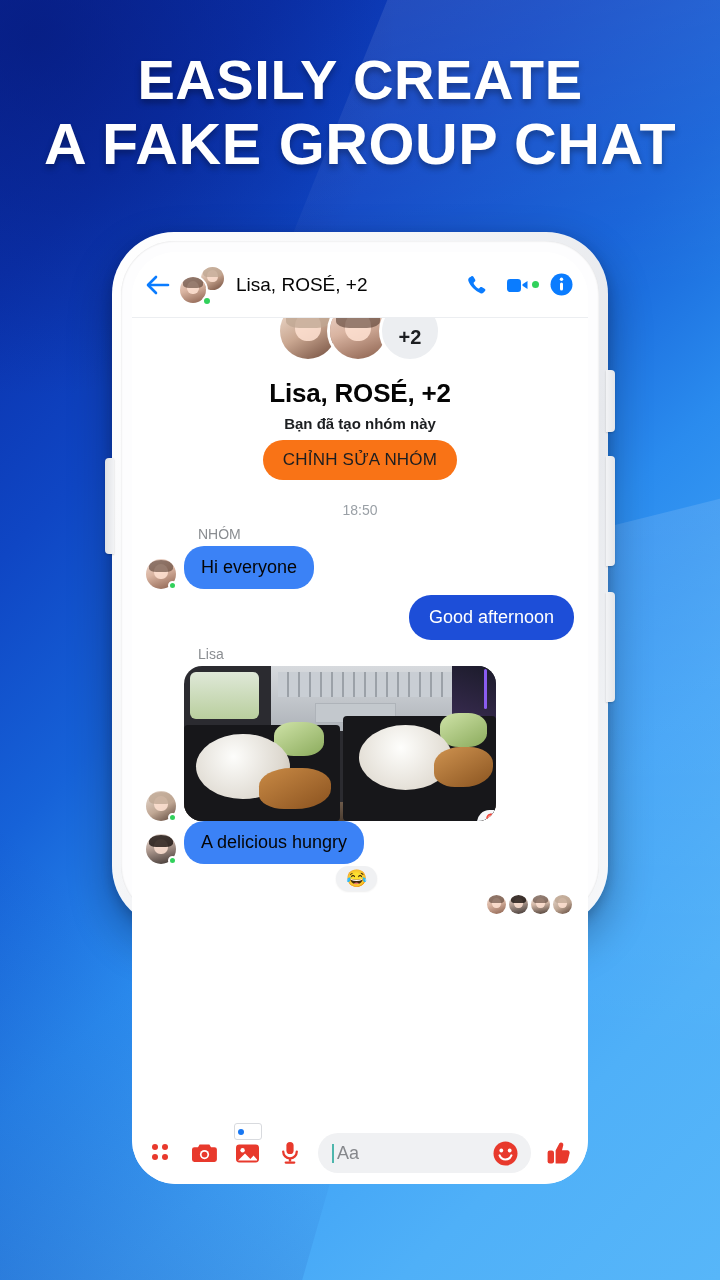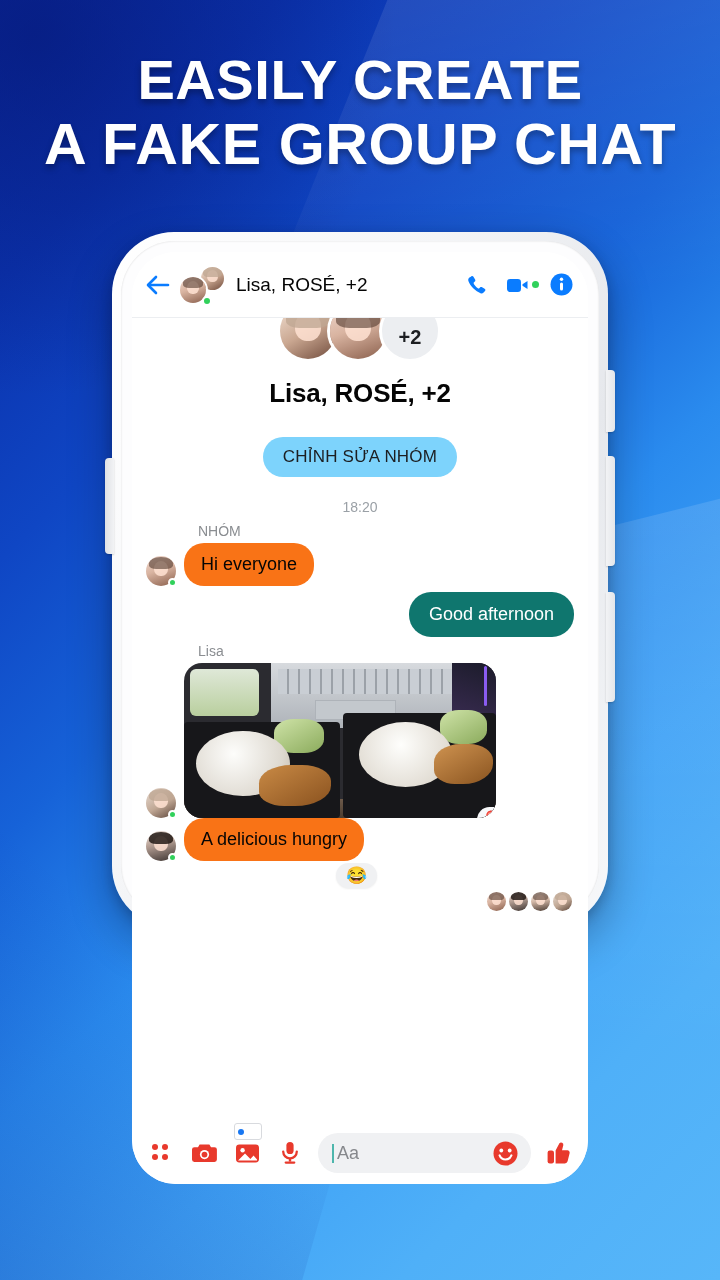--- a/index.html
+++ b/index.html
@@ -227,22 +227,22 @@
     letter-spacing: -0.2px;
   }
   .grp-sub {
     margin-top: 6px;
     font-size: 15px;
     font-weight: 700;
     color: #1c1e21;
   }
   .grp-edit-btn {
     display: inline-block;
-    margin-top: 28px;
-    background: #7dd3fc;
+    margin-top: 8px;
+    background: #f97316;
     border-radius: 20px;
     padding: 10px 20px;
     font-size: 17px;
     color: #1c1e21;
     letter-spacing: 0.2px;
     border: none;
     font-family: inherit;
   }
 
   .timestamp {
@@ -263,36 +263,36 @@
   .av-sm {
     position: relative;
     width: 30px; height: 30px;
     border-radius: 50%;
     overflow: visible;
     flex: 0 0 auto;
   }
   .av-sm .pic { width: 30px; height: 30px; border-radius: 50%; overflow: hidden; }
   .av-sm .dot-online { right: -1px; bottom: -1px; width: 9px; height: 9px; }
   .bubble-in {
-    background: #f97316;
+    background: #3b82f6;
     color: #050505;
     border-radius: 20px;
     padding: 11px 17px;
     font-size: 18px;
     max-width: 300px;
     text-align: right;
   }
   .bubble-out {
     color: #ffffff;
     border-radius: 22px;
     padding: 12px 20px;
     font-size: 18px;
     max-width: 300px;
   }
-  .bubble-purple { background: #0f766e; text-align: center; }
+  .bubble-purple { background: #1d4ed8; text-align: center; }
   .bubble-red { background: #ec1f4b; }
 
   
   .photo-row { display: flex; align-items: flex-end; gap: 8px; position: relative; }
   .photo-bubble {
     width: 312px; height: 155px;
     border-radius: 18px;
     overflow: hidden;
     position: relative;
     background: #2b2b30;
@@ -544,24 +544,25 @@
           <div class="grp-avatars">
             <div class="grp-av grp-av-1">
                 <div class="face f2 light"></div>
               </div>
             <div class="grp-av grp-av-2">
                 <div class="face f1"></div>
               </div>
             <div class="grp-av grp-av-3">+2</div>
           </div>
           <div class="grp-name">Lisa, ROSÉ, +2</div>
+          <div class="grp-sub">Bạn đã tạo nhóm này</div>
           <button class="grp-edit-btn">CHỈNH SỬA NHÓM</button>
         </div>
 
-        <div class="timestamp">18:20</div>
+        <div class="timestamp">18:50</div>
 
         
         <div class="msg-sender">NHÓM</div>
         <div class="row-in">
           <div class="av-sm">
             <div class="pic">
                 <div class="face f1"></div>
               </div>
             <span class="dot-online"></span>
           </div>

